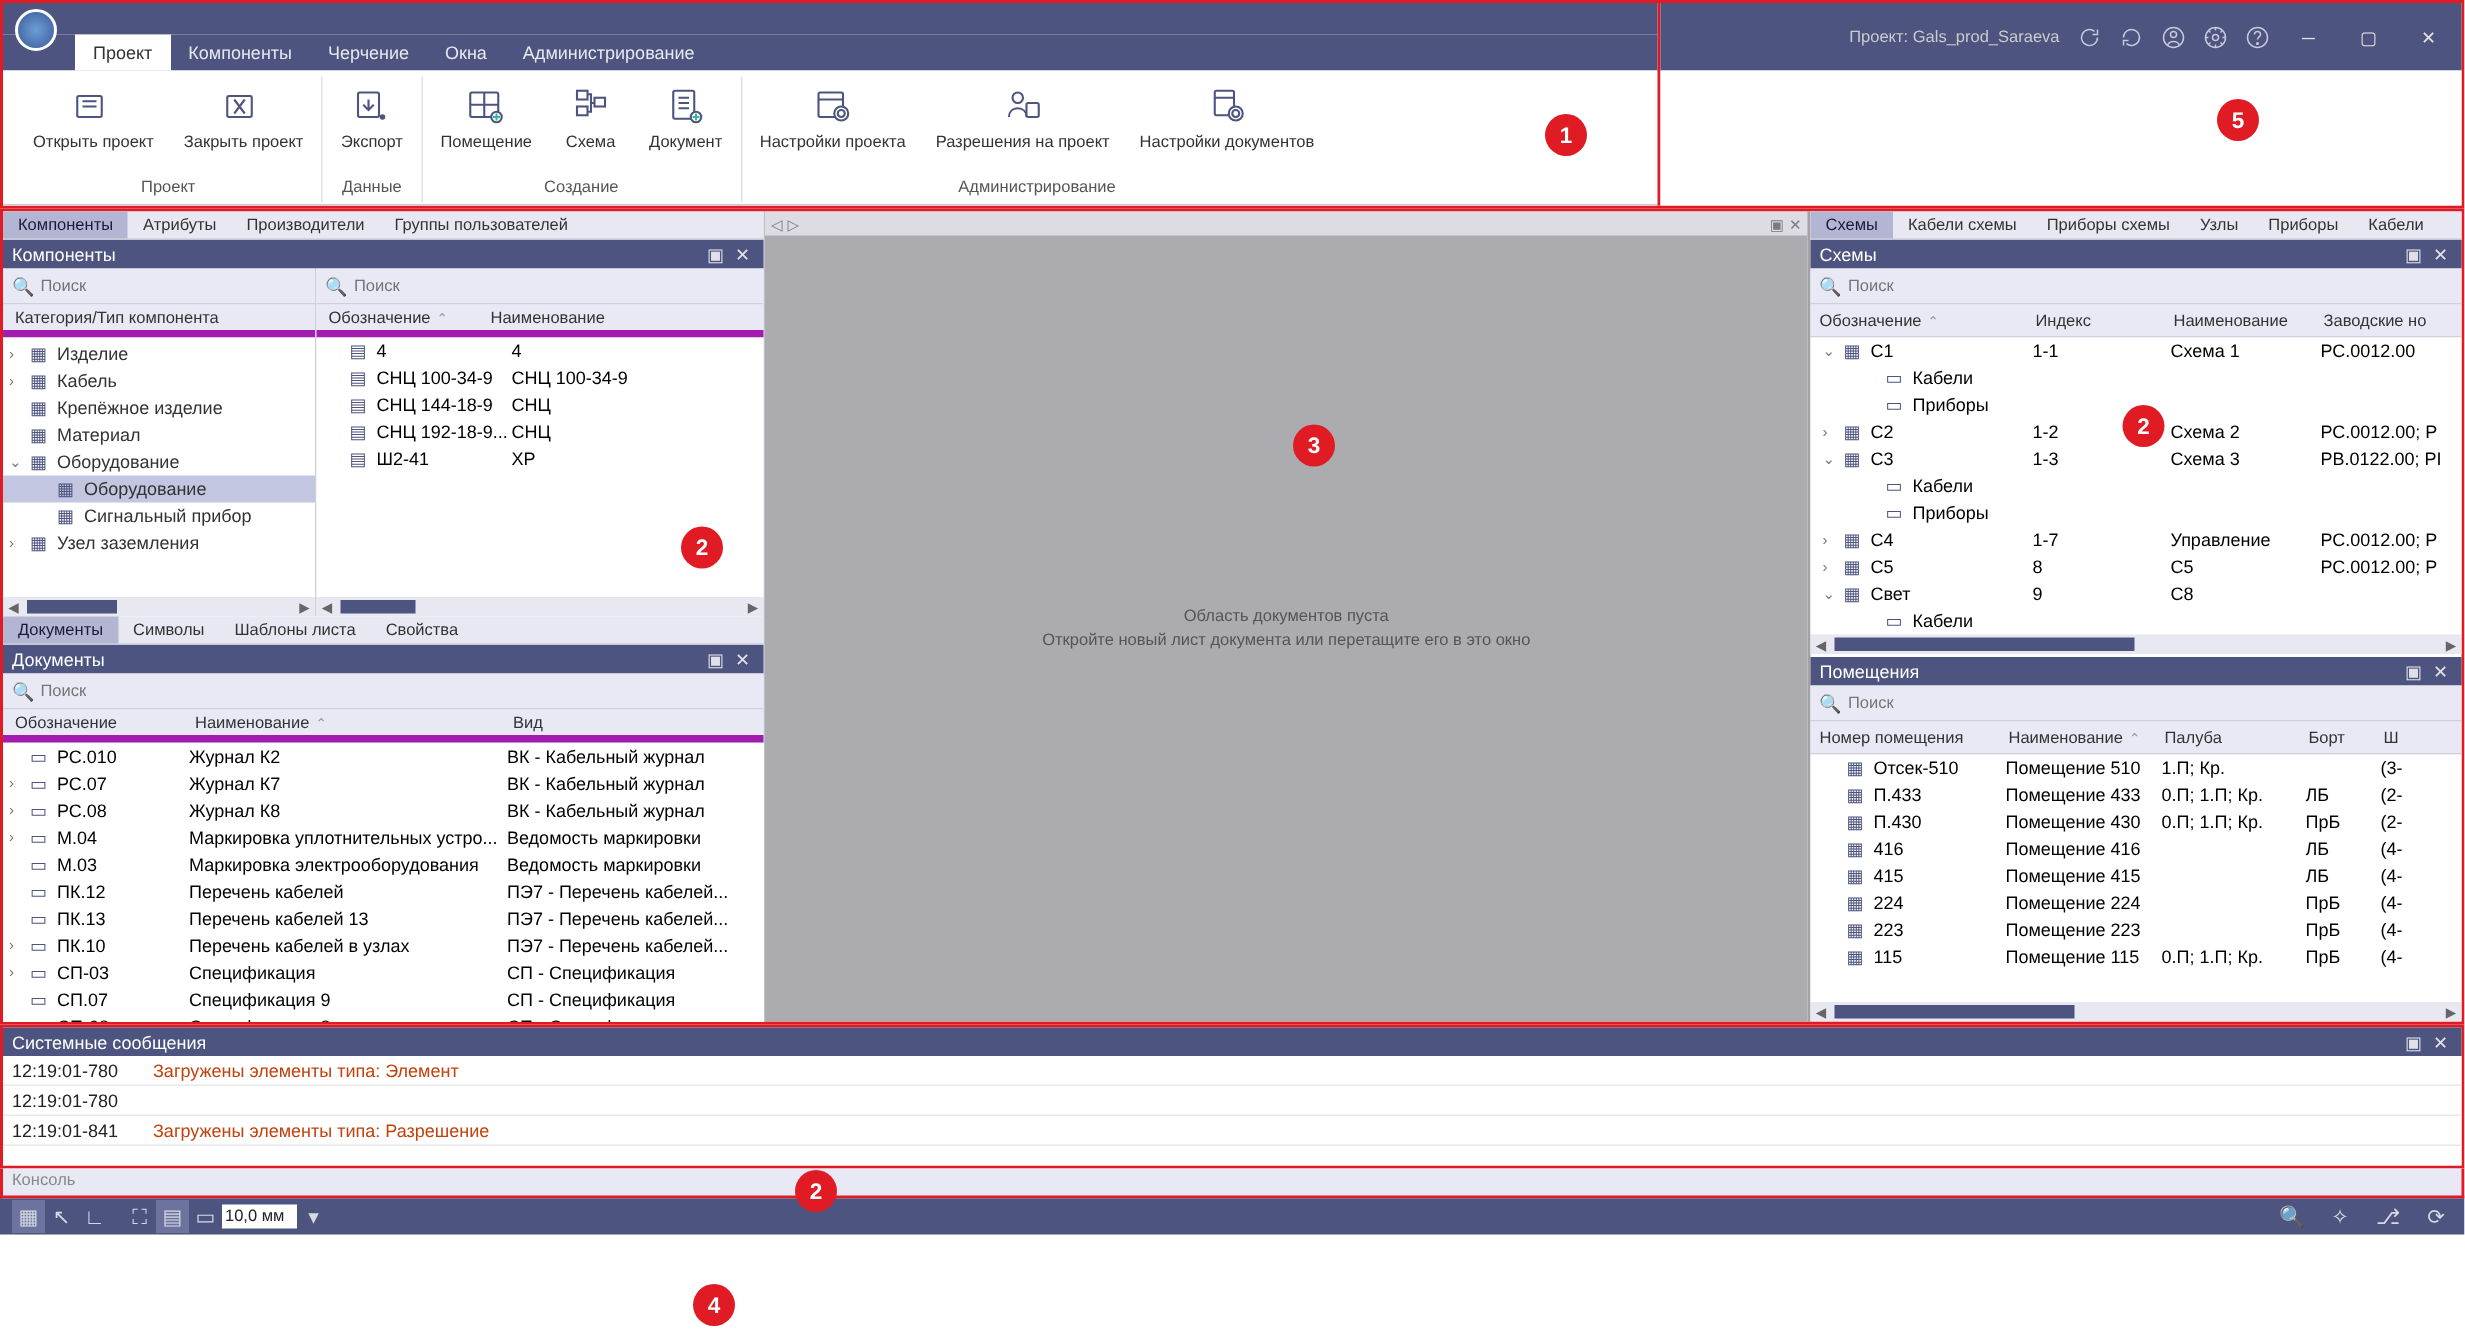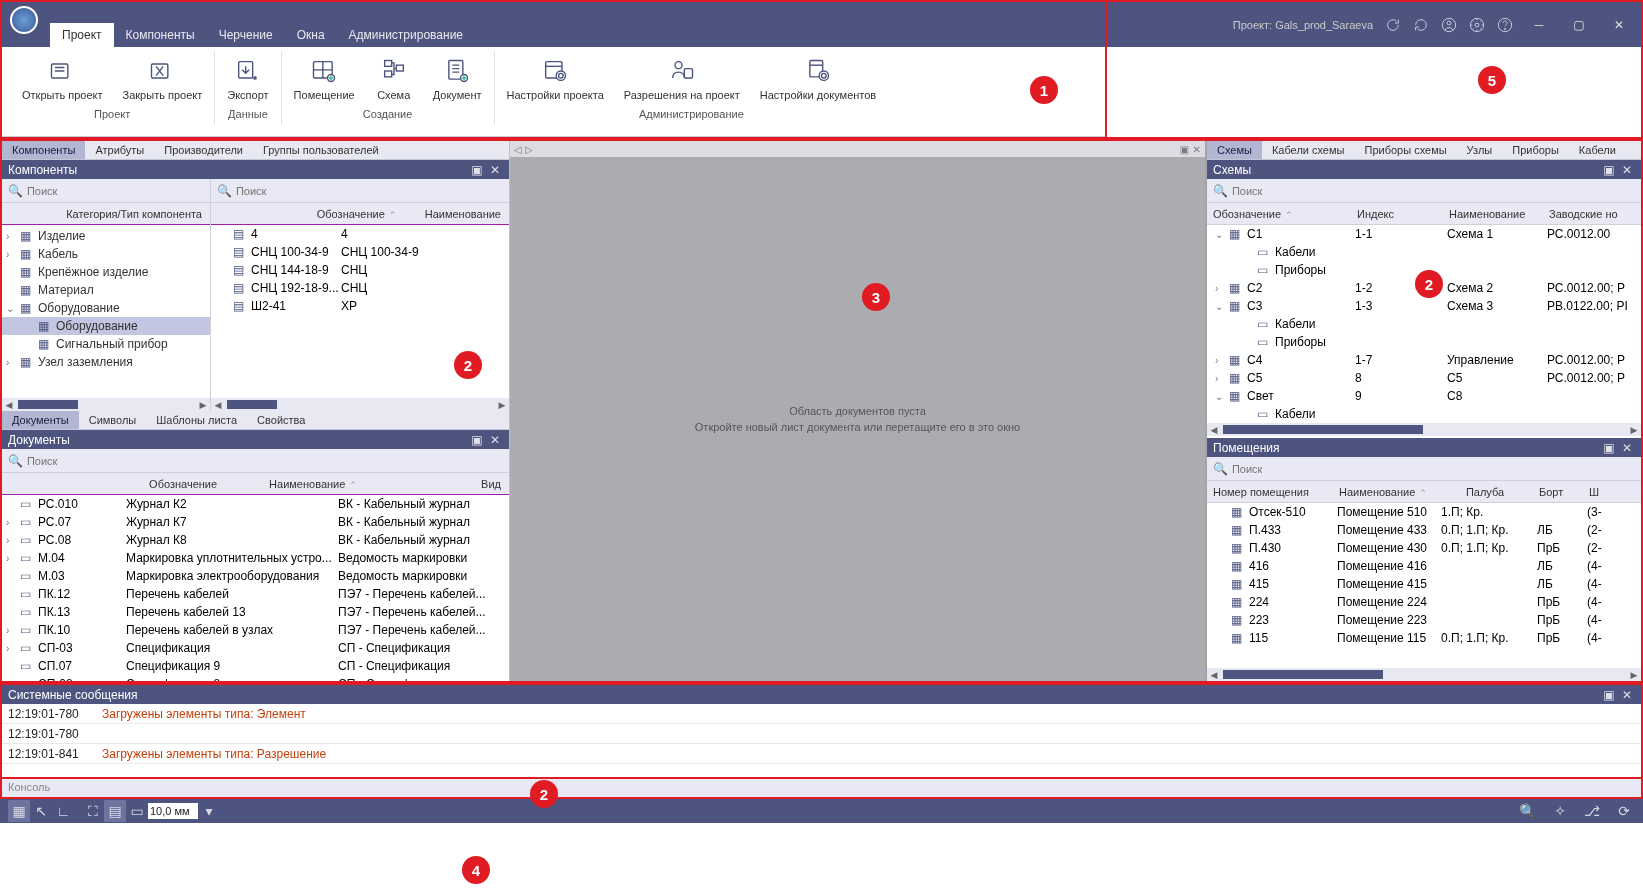--- a/index.html
+++ b/index.html
@@ -14,21 +14,21 @@
     .tb-icon { width: 16px; height: 16px; display: inline-flex; align-items: center; justify-content: center; color: #c5c9de; cursor: pointer; font-size: 14px; }
     .tb-icon svg { width: 16px; height: 16px; fill: none; stroke: #c5c9de; stroke-width: 1.5; }
     .win-btn { width: 28px; height: 20px; display: inline-flex; align-items: center; justify-content: center; color: #e0e0e0; cursor: pointer; }
     
     
     .menubar { height: 24px; background: #4c547f; display: flex; align-items: stretch; padding-left: 48px; }
     .menu-item { padding: 0 12px; color: #e8e9ef; display: flex; align-items: center; cursor: pointer; }
     .menu-item.active { background: #fff; color: #333; }
     
     
-    .ribbon { height: 90px; background: #fff; border-bottom: 1px solid #c8c9d8; display: flex; padding: 4px 8px 12px; }
+    .ribbon { height: 90px; background: #fff; border-bottom: 1px solid #c8c9d8; display: flex; padding: 4px 8px 1px; }
     .ribbon-group { display: flex; flex-direction: column; border-right: 1px solid #e0e0ea; padding: 0 6px; }
     .ribbon-buttons { display: flex; gap: 8px; flex: 1; }
     .ribbon-btn { display: flex; flex-direction: column; align-items: center; justify-content: flex-start; padding: 4px 6px; cursor: pointer; min-width: 50px; }
     .ribbon-icon { width: 32px; height: 32px; display: flex; align-items: center; justify-content: center; color: #4c547f; margin-bottom: 2px;}
     .ribbon-icon svg { width: 28px; height: 28px; fill: none; stroke: #4c547f; stroke-width: 1.2; }
     .ribbon-label { font-size: 11px; text-align: center; line-height: 1.2; color: #333; }
     .ribbon-group-label { text-align: center; font-size: 11px; color: #555; padding: 2px 0 4px; }
     
     
     .marker { position: absolute; width: 28px; height: 28px; border-radius: 50%; background: #e01b24; color: #fff; display: flex; align-items: center; justify-content: center; font-weight: bold; font-size: 15px; z-index: 100; }
@@ -51,21 +51,21 @@
     
     
     .search-row { height: 24px; background: #e8e9f4; display: flex; align-items: center; padding: 2px 6px; border-bottom: 1px solid #d0d0dc; }
     .search-icon { color: #888; margin-right: 4px; }
     .search-input { border: none; background: transparent; flex: 1; color: #888; outline: none; font-size: 11px;}
     
     
     .components-body { flex: 1; display: flex; min-height: 0; }
     .tree-pane { width: 209px; border-right: 1px solid #d0d0dc; display: flex; flex-direction: column; }
     .list-pane { flex: 1; display: flex; flex-direction: column; }
-    .col-header-row { height: 22px; background: #e8e9f4; display: flex; align-items: center; border-bottom: 1px solid #a21caf; justify-content: flex-end; }
+    .col-header-row { height: 22px; background: #e8e9f4; display: flex; align-items: center; border-bottom: 5px solid #a21caf; }
     .col-header { padding: 3px 8px; color: #333; font-size: 11px; }
     .col-header.sort::after { content: '⌃'; margin-left: 4px; font-size: 9px; color: #999; }
     
     
     .tree { flex: 1; overflow: auto; padding: 2px 0; background: #fff;}
     .tree-row { display: flex; align-items: center; height: 18px; padding: 0 4px; cursor: pointer; font-size: 11px;}
     .tree-row.selected { background: #c2c6e0; }
     .tree-expander { width: 12px; color: #777; font-size: 10px; margin-right: 2px;}
     .tree-icon { width: 14px; height: 14px; color: #4c547f; margin-right: 4px; display: inline-flex; align-items: center;}
     .tree-label { flex: 1; color: #333; }
@@ -679,21 +679,21 @@
         <span class="panel-header-btn">▣</span>
         <span class="panel-header-btn">✕</span>
       </div>
       <div class="search-row">
         <span class="search-icon">🔍</span>
         <input class="search-input" placeholder="Поиск" style="">
       </div>
       <div class="table-headers">
         <div style="width:126px;">Номер помещения</div>
         <div style="width:104px;" class="col-header sort">Наименование</div>
-        <div style="width:96px;text-align:center;">Палуба</div>
+        <div style="width:96px;">Палуба</div>
         <div style="width:50px;">Борт</div>
         <div style="flex:1;">Ш</div>
       </div>
       <div class="table-wrap" id="rooms1">
           <div class="tr">
             <div style="width:126px;padding-left:20px;display:flex;align-items:center;">
               <span class="list-icon">▦</span>
               <span>Отсек-510</span>
             </div>
             <div style="width:104px;">Помещение 510</div>

